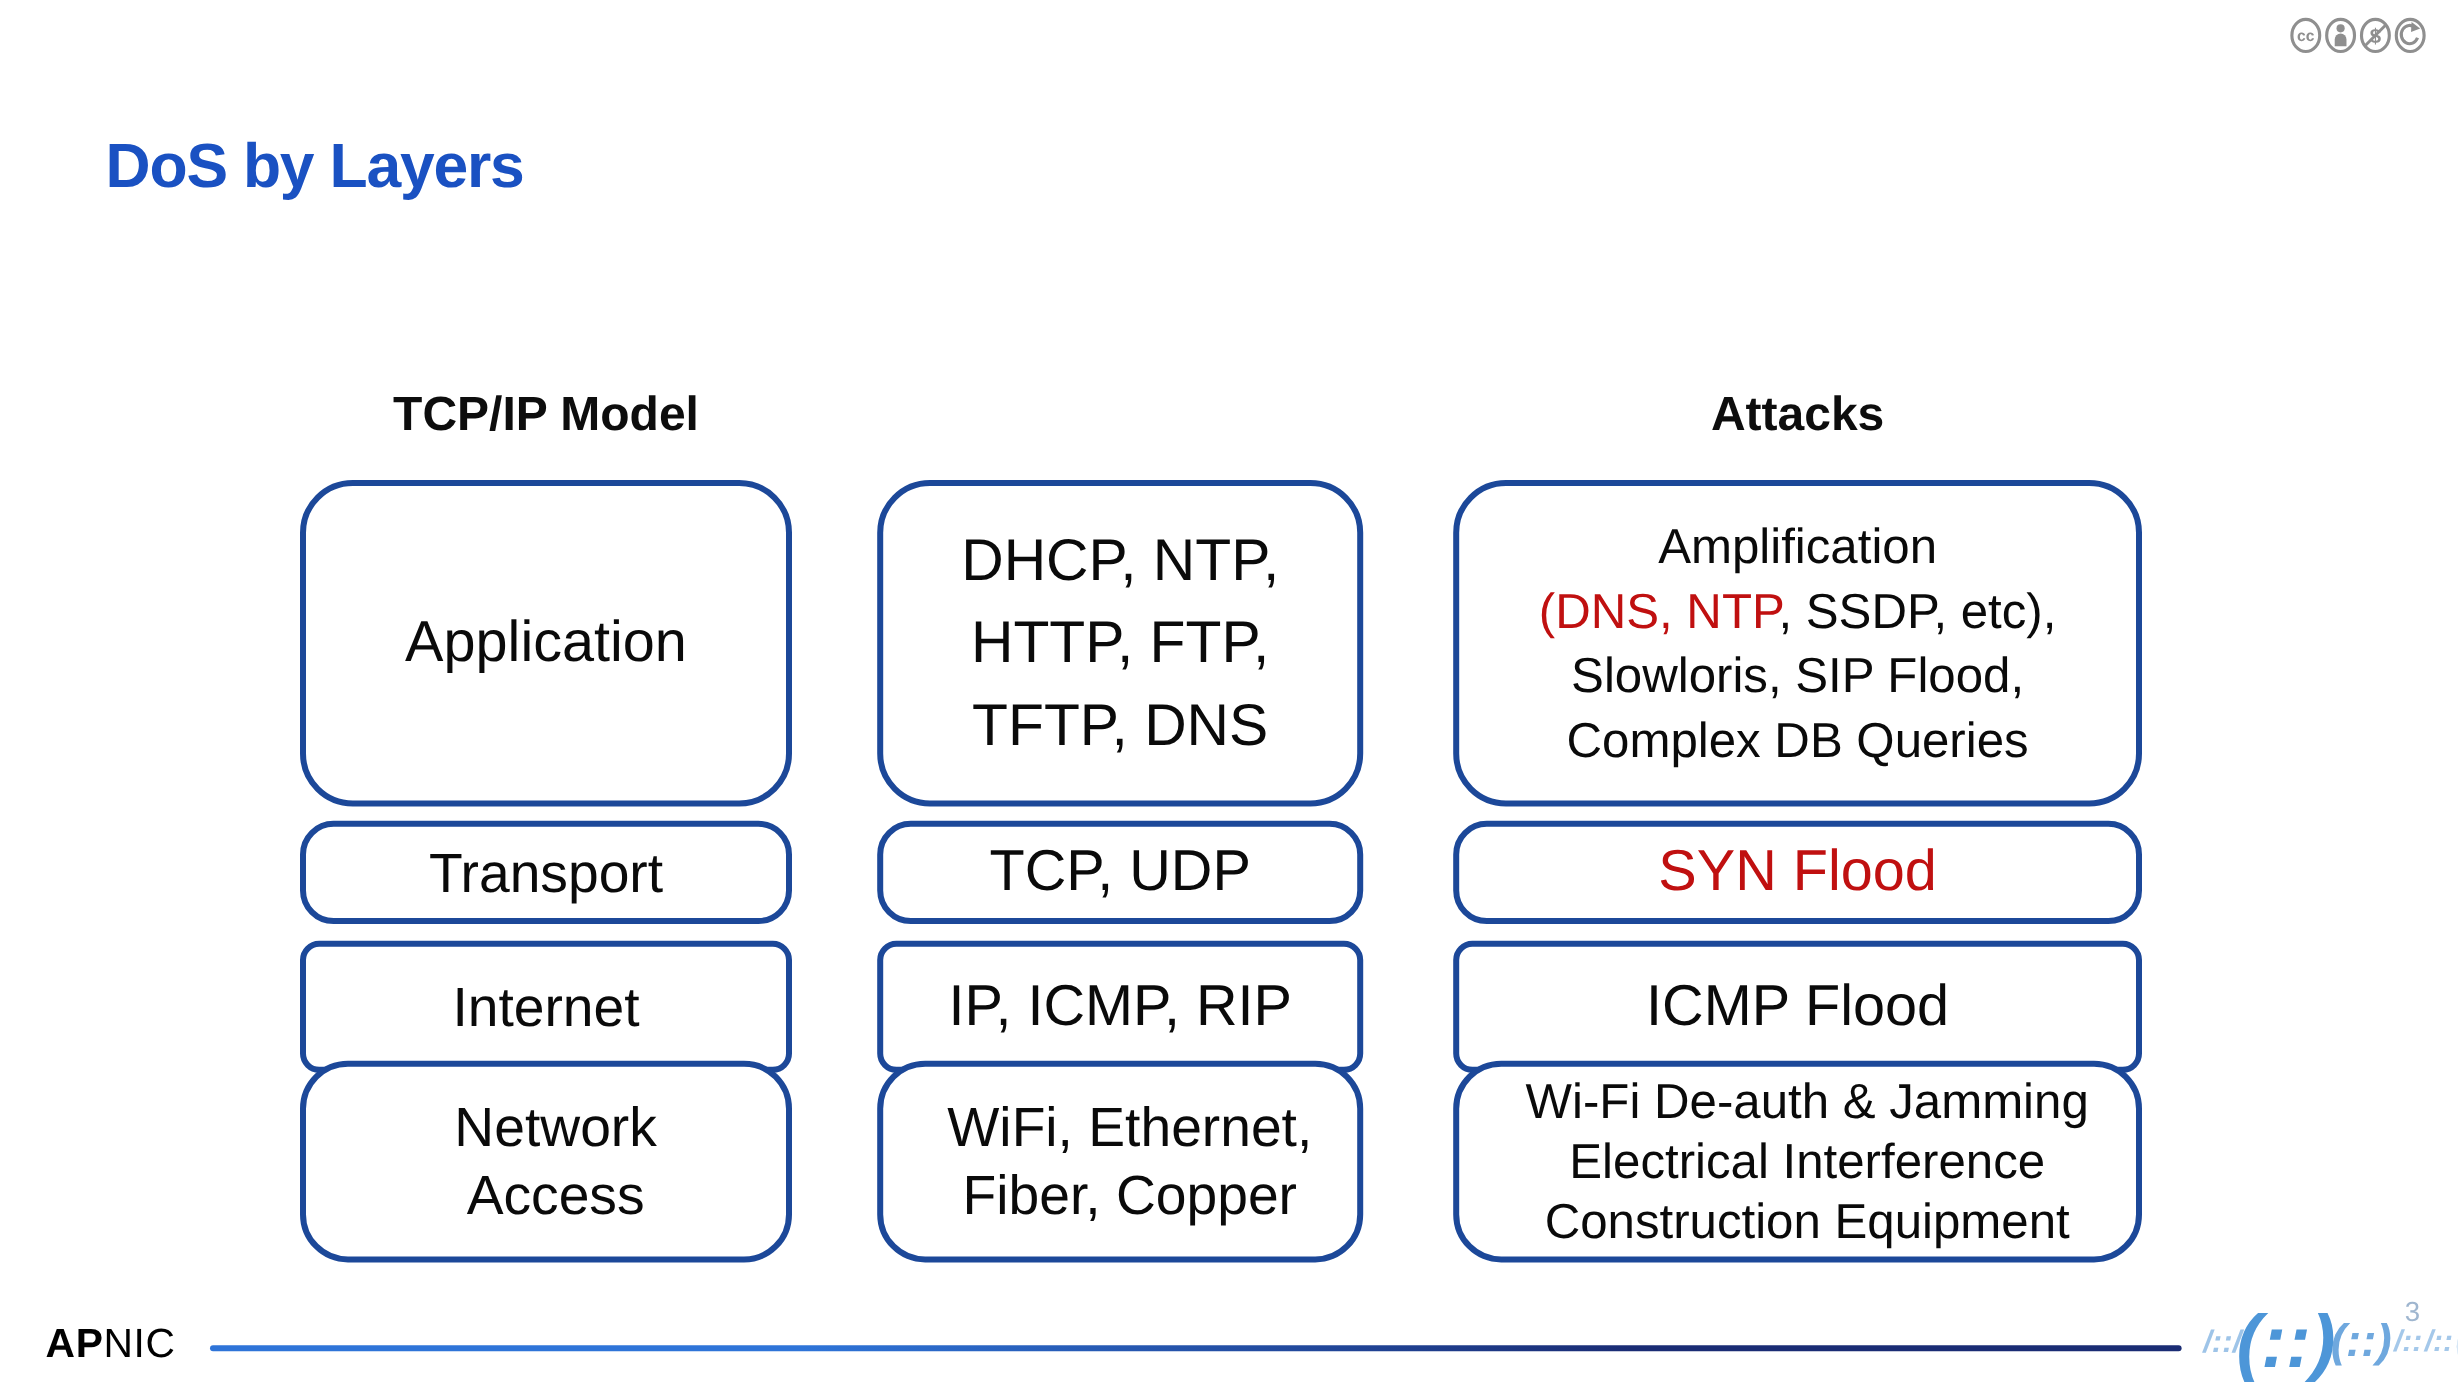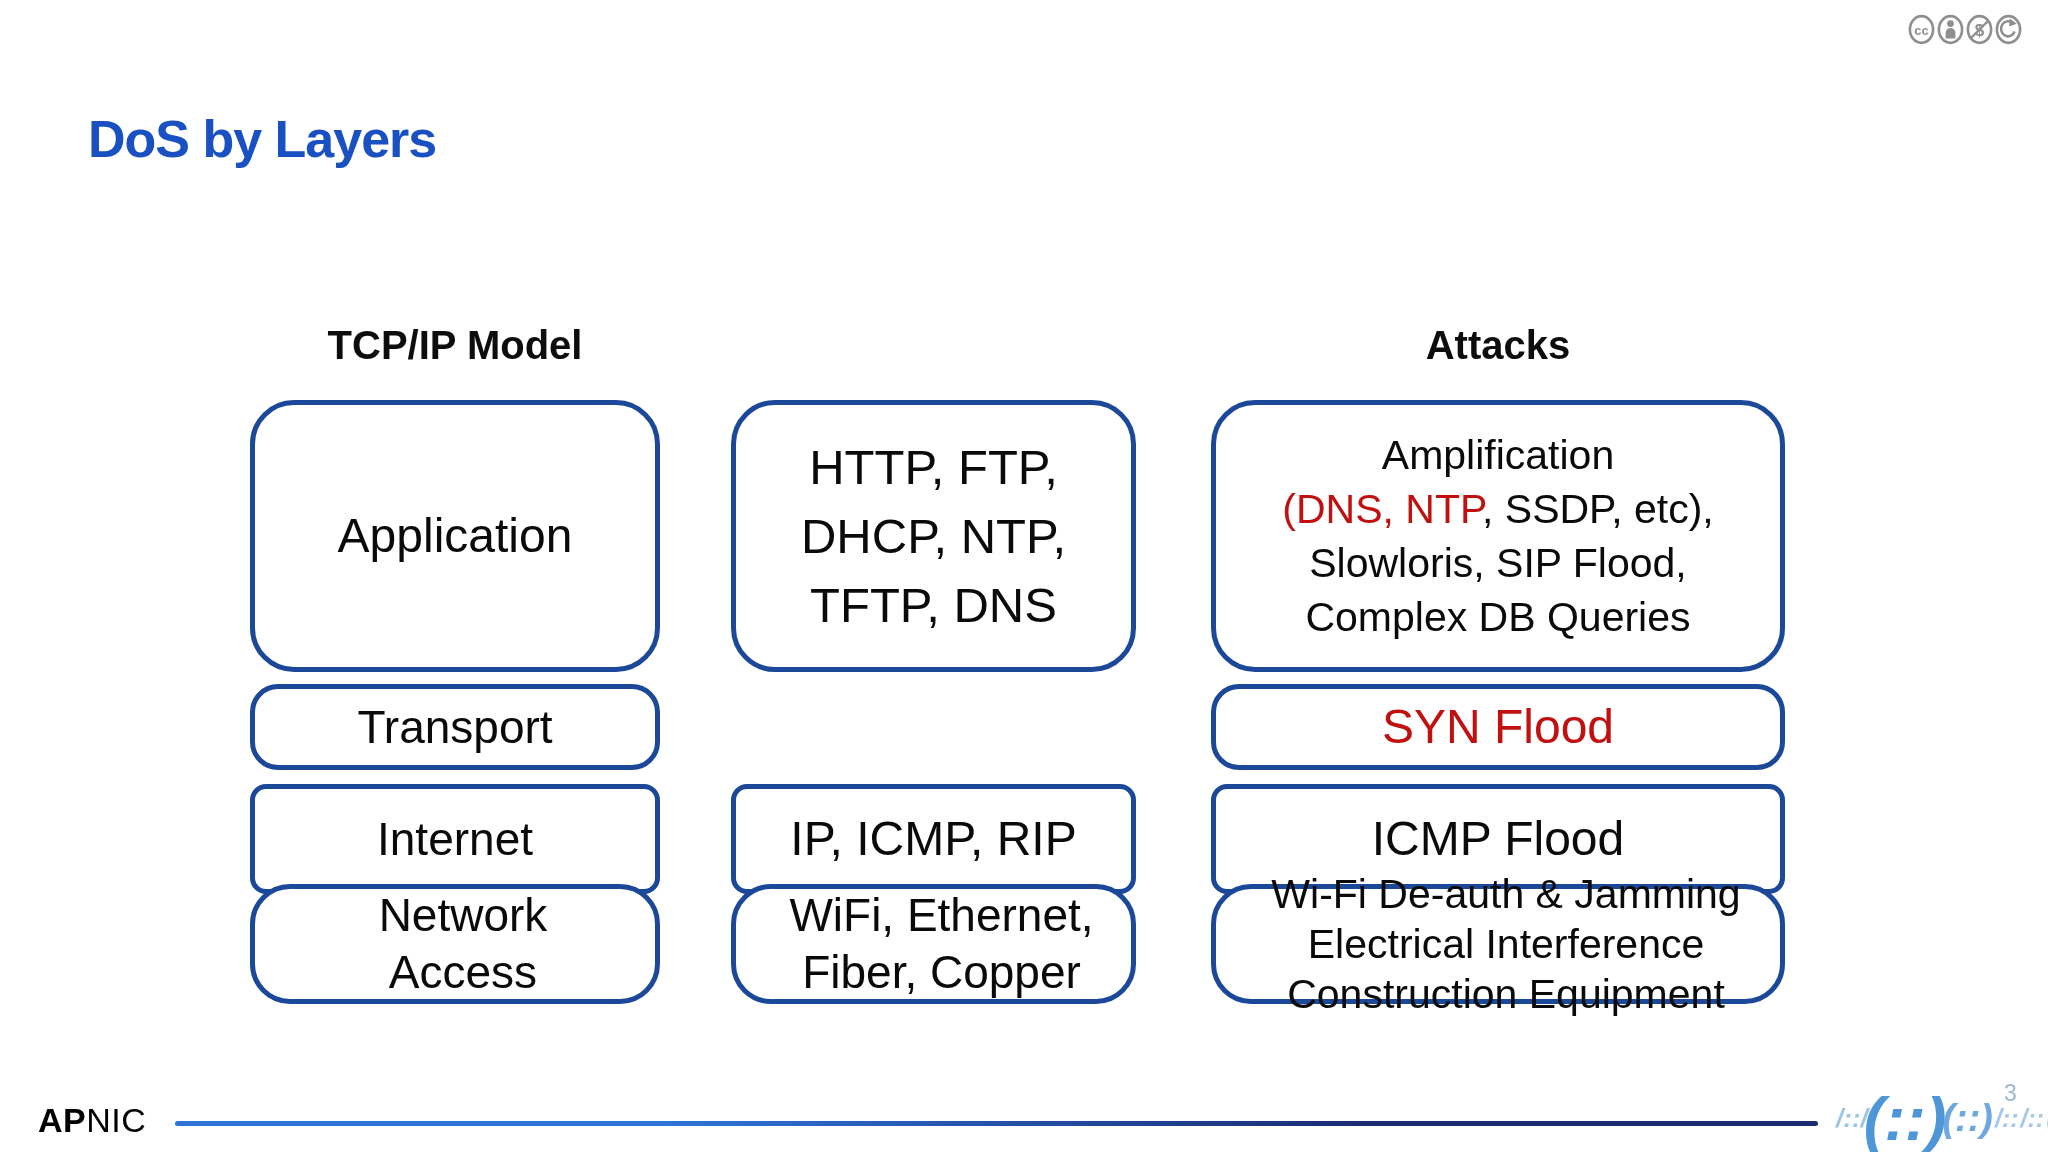--- a/index.html
+++ b/index.html
@@ -27,21 +27,21 @@
     position:absolute;box-sizing:border-box;border:5px solid #1C4899;background:#fff;
     display:flex;flex-direction:column;align-items:center;justify-content:center;
     text-align:center;color:#0a0a0a;
   }
   .c1{left:250px;width:410px;}
   .c2{left:731px;width:405px;}
   .c3{left:1211px;width:574px;}
   .r1{top:400px;height:272px;border-radius:44px;}
   .r2{top:684px;height:86px;border-radius:28px;}
   .r3{top:784px;height:110px;border-radius:16px;}
-  .r4{top:884px;height:120px;border-radius:40px;padding-left:16px;}
+  .r4{top:884px;height:168px;border-radius:40px;padding-left:16px;}
   .t46{font-size:46px;line-height:57px;}
   .t48{font-size:48px;line-height:56px;}
   .t49{font-size:49px;line-height:69px;}
   .t41{font-size:41px;line-height:54px;}
   .t41s{font-size:41px;line-height:50px;}
   .red{color:#C01010;}
   
   .apnic-brand{position:absolute;left:38px;top:1103px;font-size:34px;line-height:34px;color:#000;letter-spacing:.5px;}
   .apnic-brand .b{font-weight:800;}
   .apnic-brand .n{font-weight:400;}
@@ -90,33 +90,36 @@
 
   <div class="title">DoS by Layers</div>
 
   <div class="col-header model">TCP/IP Model</div>
   <div class="col-header attacks">Attacks</div>
 
   <div class="box c1 r1 t48">
     <div>Application</div>
   </div>
   <div class="box c2 r1 t49">
+    <div>DHCP, NTP,</div>
     <div>HTTP, FTP,</div>
-    <div>DHCP, NTP,</div>
     <div>TFTP, DNS</div>
   </div>
   <div class="box c3 r1 t41">
     <div>Amplification</div>
     <div><span class="red">(DNS, NTP</span><span>, SSDP, etc),</span></div>
     <div>Slowloris, SIP Flood,</div>
     <div>Complex DB Queries</div>
   </div>
 
   <div class="box c1 r2 t46">
     <div>Transport</div>
+  </div>
+  <div class="box c2 r2 t48">
+    <div>TCP, UDP</div>
   </div>
   <div class="box c3 r2 t48">
     <div class="red">SYN Flood</div>
   </div>
 
   <div class="box c1 r3 t46">
     <div>Internet</div>
   </div>
   <div class="box c2 r3 t48">
     <div>IP, ICMP, RIP</div>

